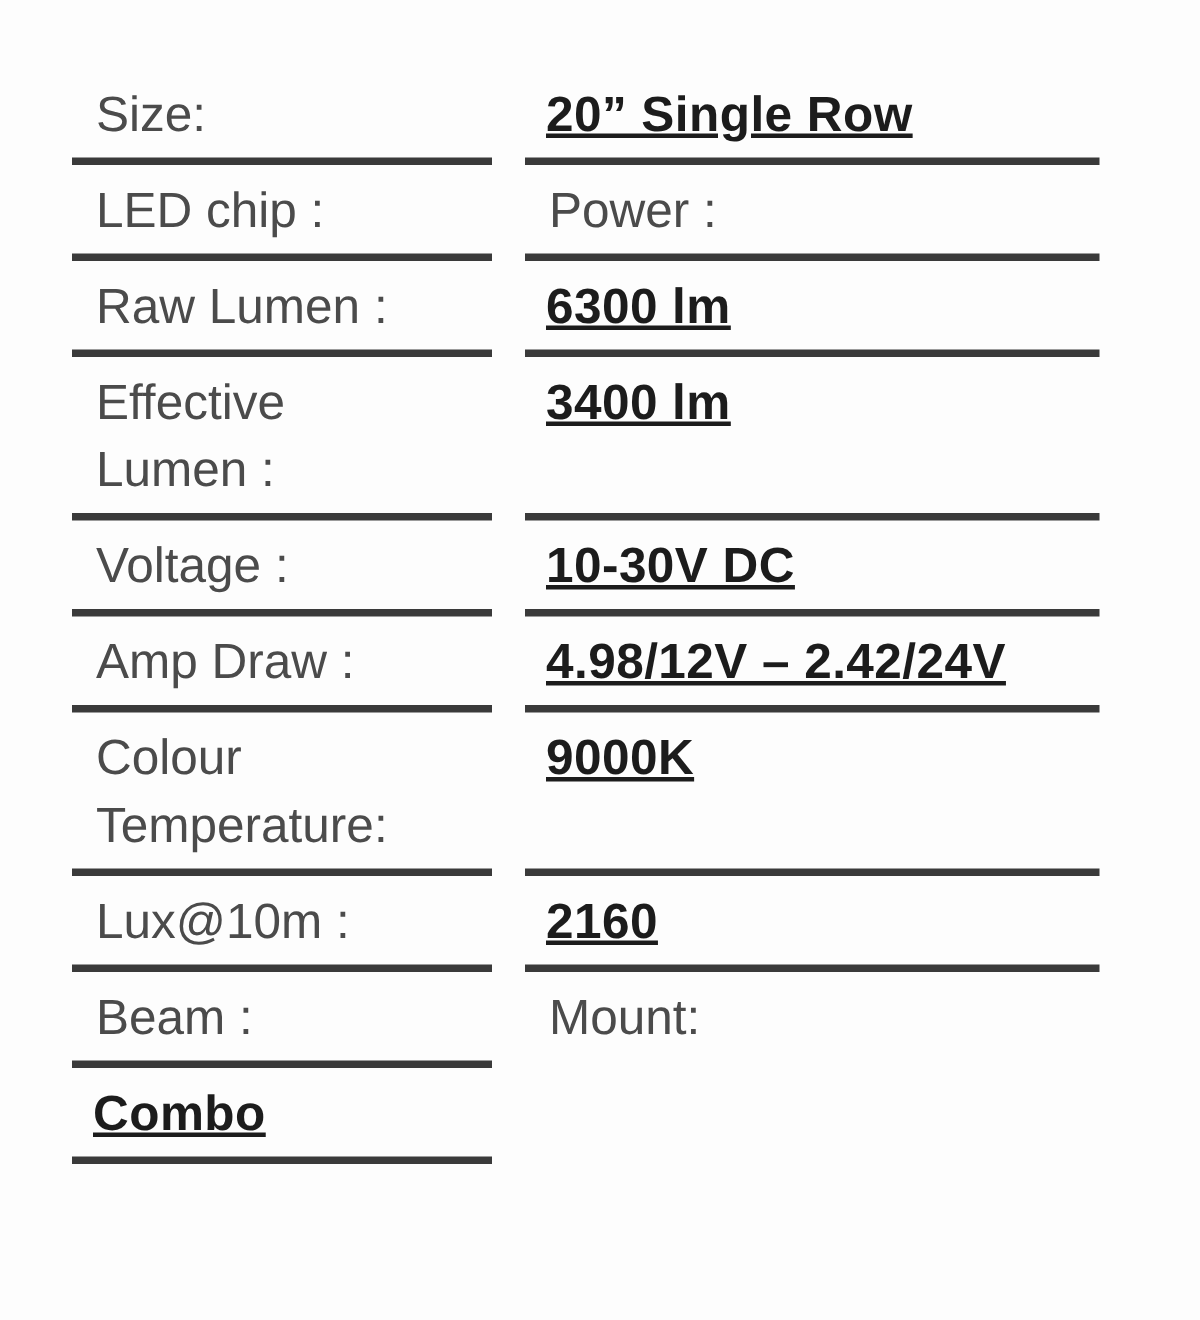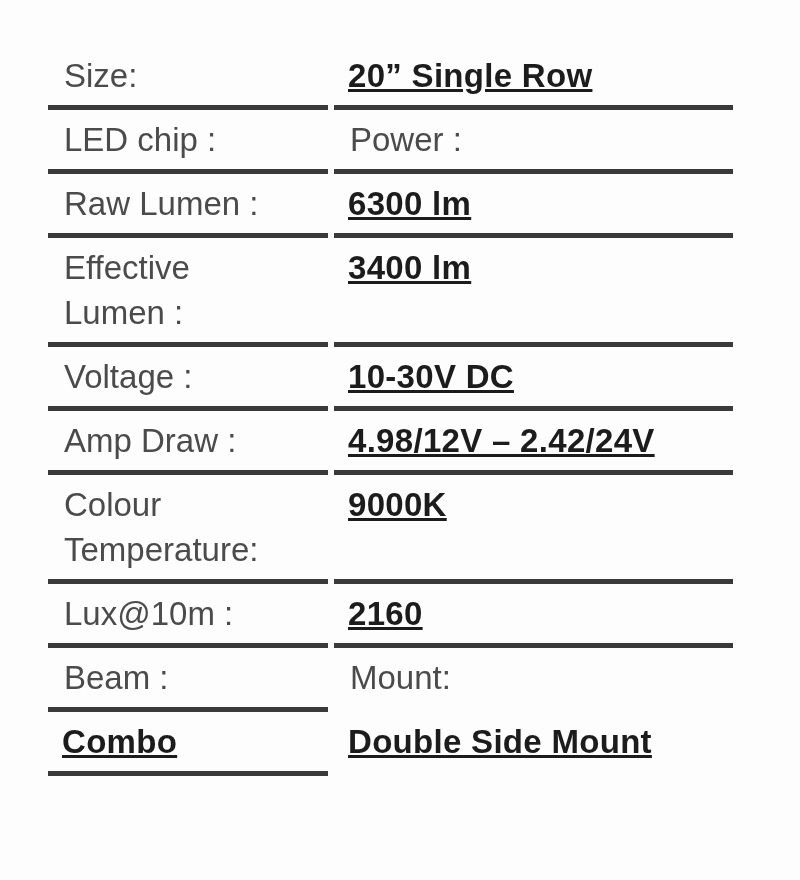--- a/index.html
+++ b/index.html
@@ -11,21 +11,21 @@
     background: var(--page-bg, #fdfdfd);
     font-family: "Liberation Sans", "DejaVu Sans", sans-serif;
   }
   .spec-table {
     position: absolute;
     left: 48px;
     top: 46px;
     width: 685px;
     display: grid;
     grid-template-columns: 280px 1fr;
-    column-gap: 6px;
+    column-gap: 22px;
   }
   .cell {
     border-bottom: 5px solid var(--divider-color, #3a3a3a);
     padding: 7px 0;
     font-size: 33px;
     line-height: 45px;
   }
   .cell.label {
     color: var(--label-color, #4b4b4b);
     font-weight: 400;
@@ -70,14 +70,13 @@
   <div class="cell label">Colour Temperature:</div>
   <div class="cell value">9000K</div>
 
   <div class="cell label">Lux@10m :</div>
   <div class="cell value">2160</div>
 
   <div class="cell label">Beam :</div>
   <div class="cell label no-border">Mount:</div>
 
   <div class="cell value">Combo</div>
-  <div class="cell value no-border">Double Side Mount</div>
 </div>
 
 </body></html>

